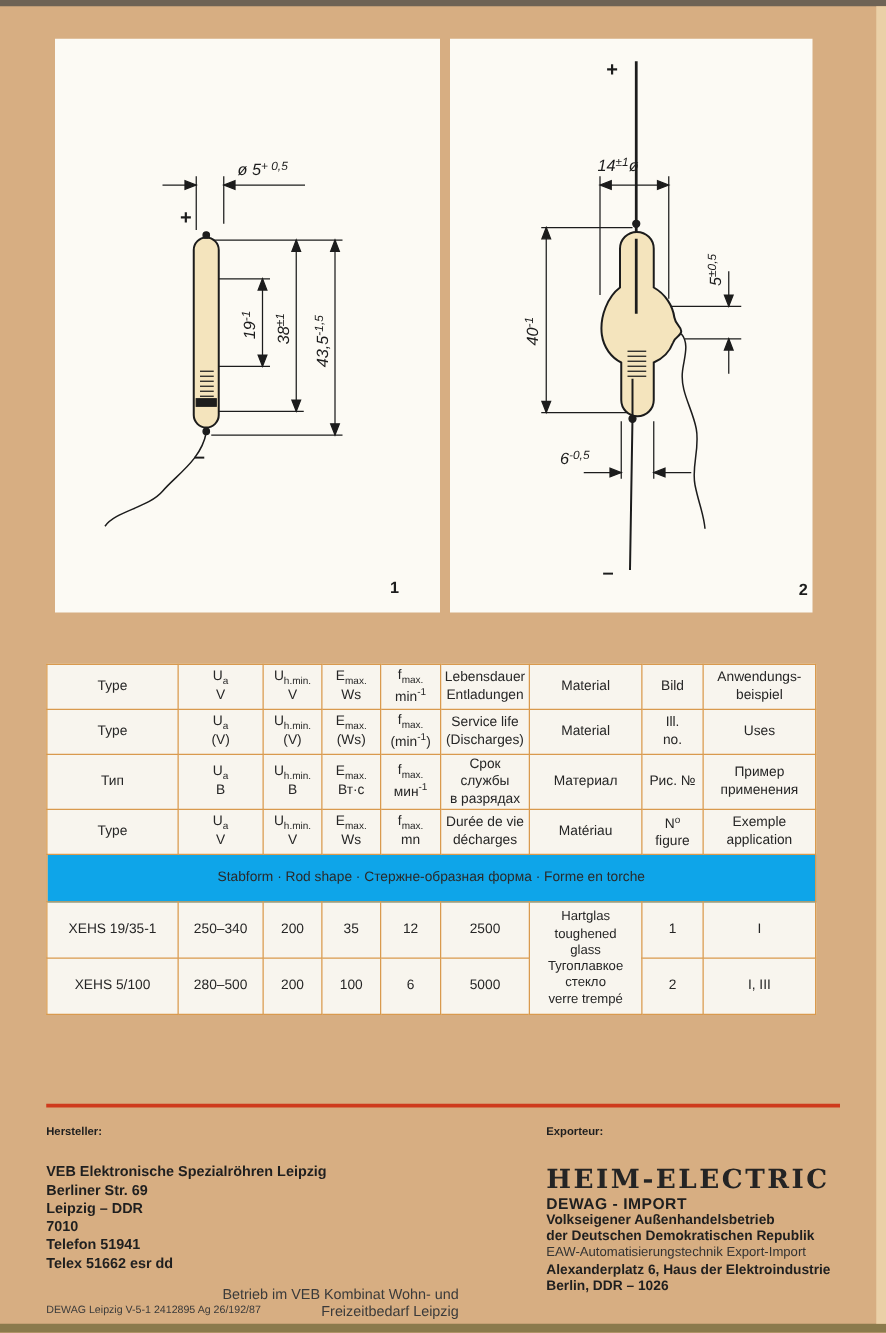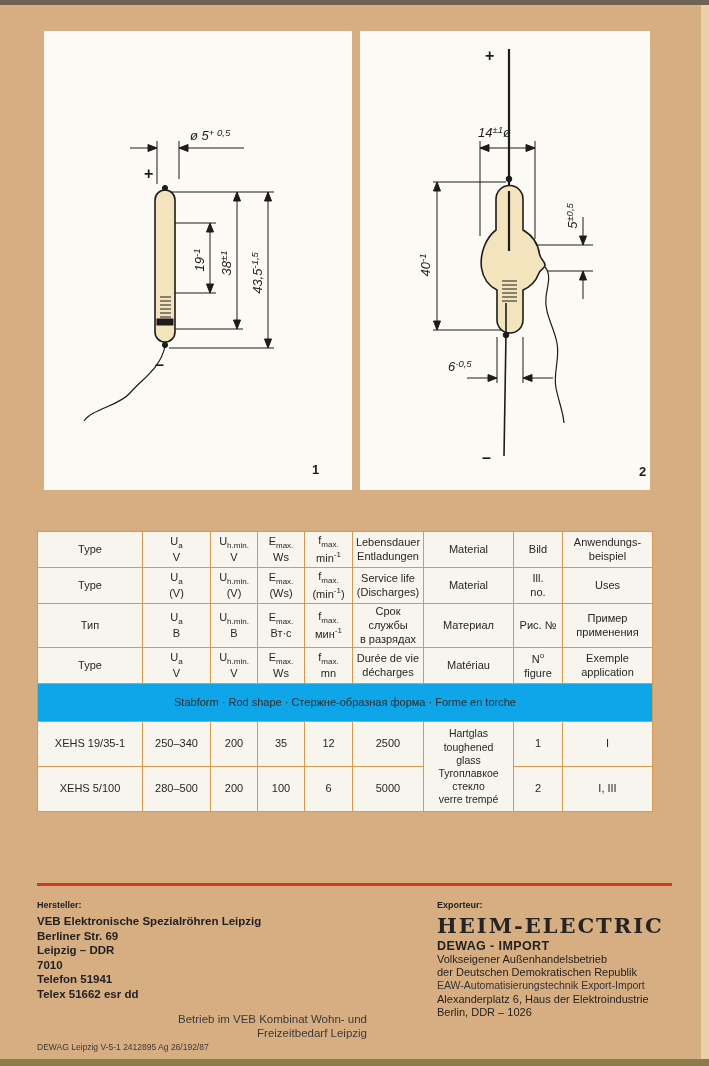--- a/index.html
+++ b/index.html
@@ -35,30 +35,30 @@
   tr.hdr{height:36px;}
   tr.section{height:38px;}
   tr.section td{background:#0ea5e9;font-size:11px;color:#2a2a2a;}
   tr.datarow{height:45px;}
   td.material-cell{font-size:10.5px;line-height:1.18;}
 
   .red-rule{position:absolute;left:37px;top:883px;width:635px;height:3px;background:#cf3b1d;}
 
   .foot-left{position:absolute;left:37px;top:900px;width:330px;}
   .foot-right{position:absolute;left:437px;top:900px;width:262px;}
-  .foot-label{font-size:9px;font-weight:bold;margin:0 0 4px 0;}
+  .foot-label{font-size:9px;font-weight:bold;margin:0 0 21px 0;}
   .foot-bold-line{font-size:11.5px;font-weight:bold;line-height:14.6px;}
   .foot-note{margin-top:10px;text-align:right;}
   .foot-note-line{font-size:11.5px;line-height:14.6px;color:#3a3a3a;}
   .brand{
     font-family:"DejaVu Serif",serif;font-weight:bold;
     font-size:21px;letter-spacing:2px;line-height:24px;color:#242424;
   }
   .brand-sub{font-size:12.5px;font-weight:bold;letter-spacing:.4px;line-height:14px;margin-top:1px;}
-  .exp-bold{font-size:11px;font-weight:normal;line-height:13.2px;}
+  .exp-bold{font-size:11px;font-weight:bold;line-height:13.2px;}
   .exp-reg{font-size:10.5px;line-height:13.2px;color:#333;}
   .imprint{position:absolute;left:37px;top:1042px;font-size:8.5px;color:#3a3a3a;}
 </style>
 </head>
 <body>
 
 <div class="edge-top"></div>
 <div class="edge-bottom"></div>
 <div class="edge-right"></div>
 

